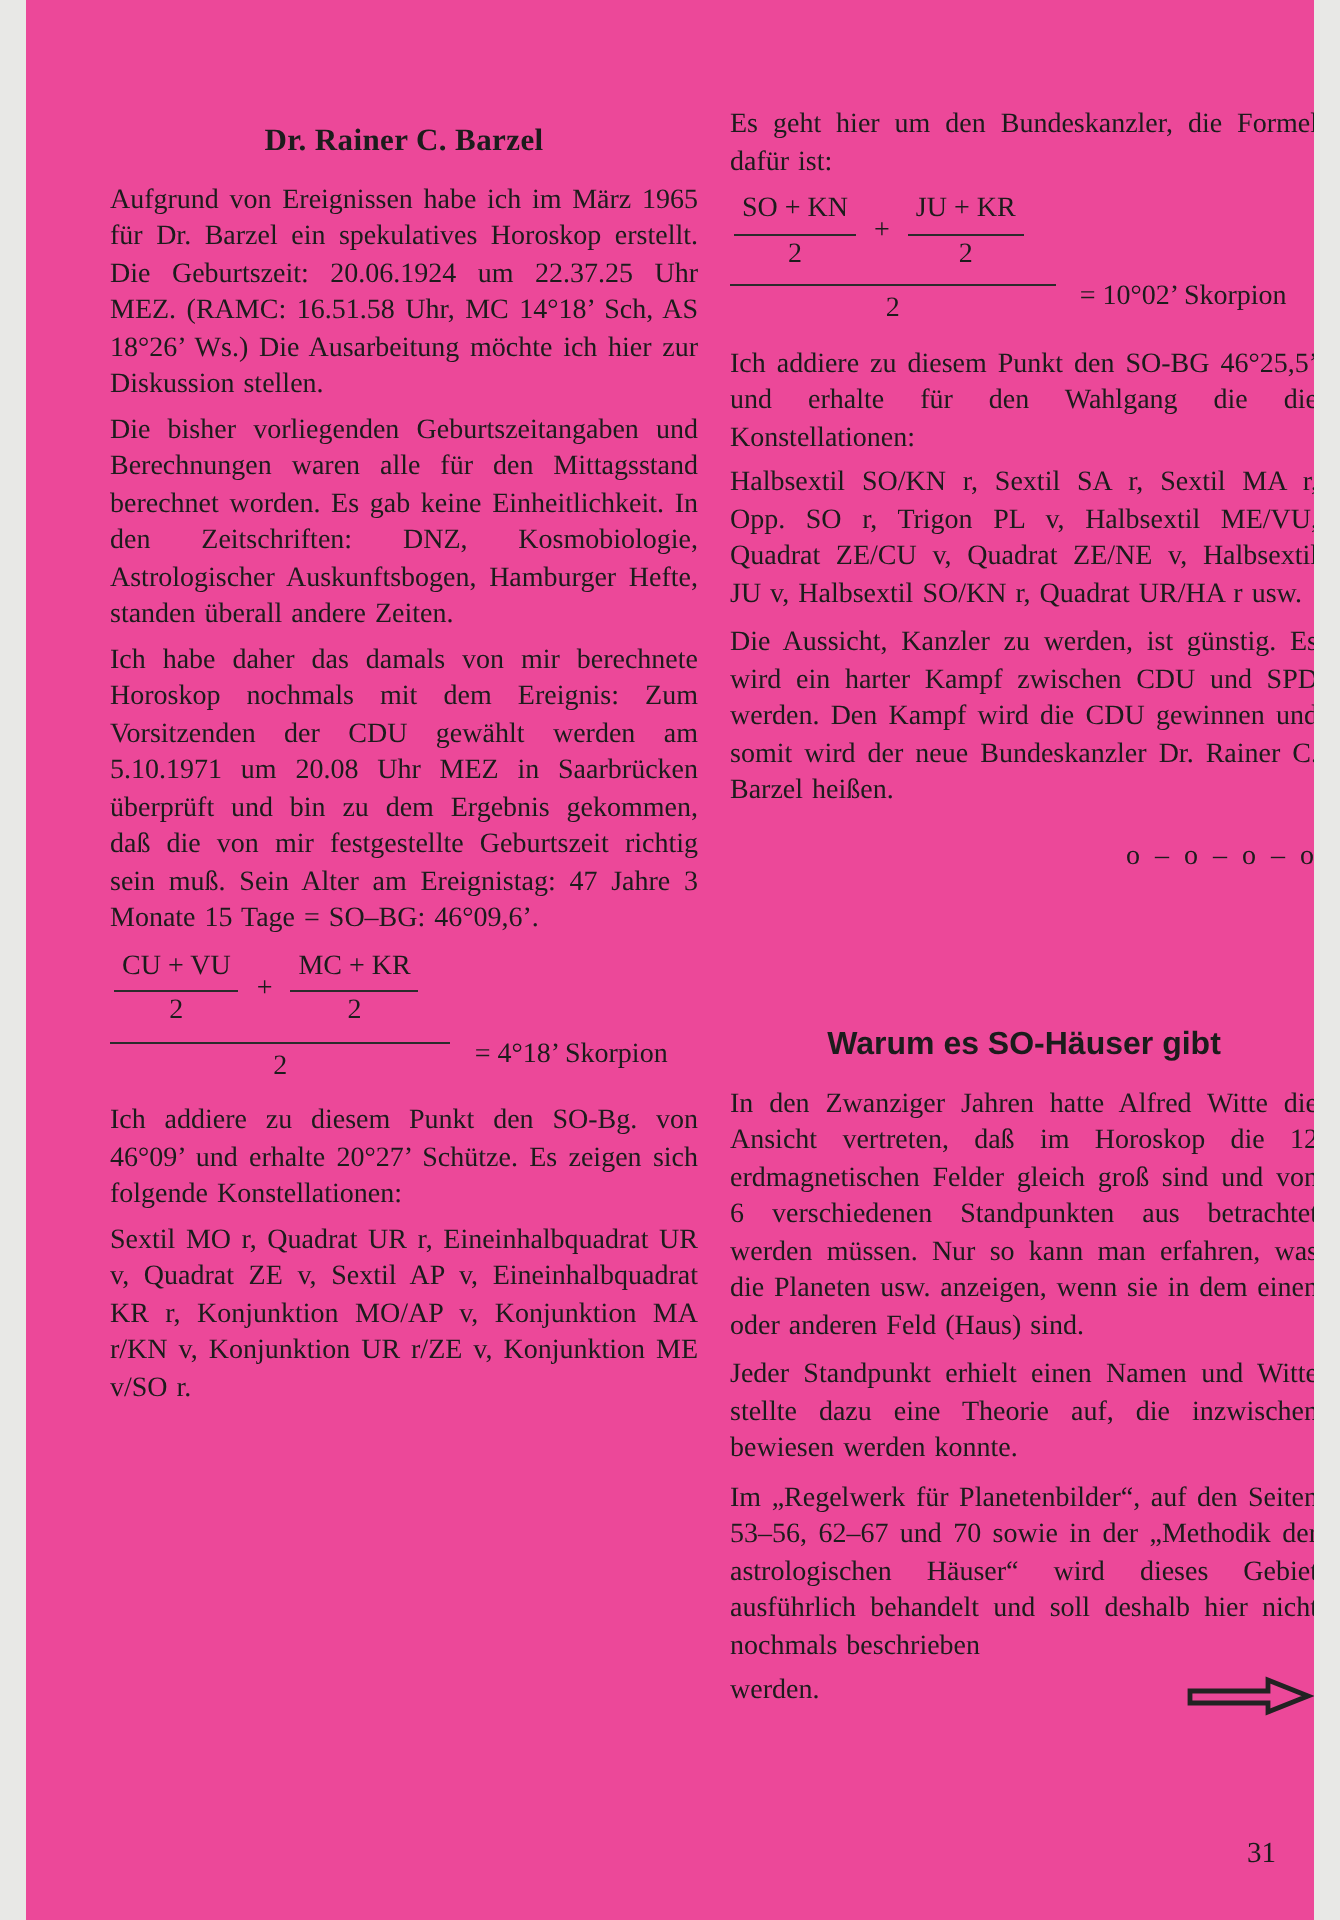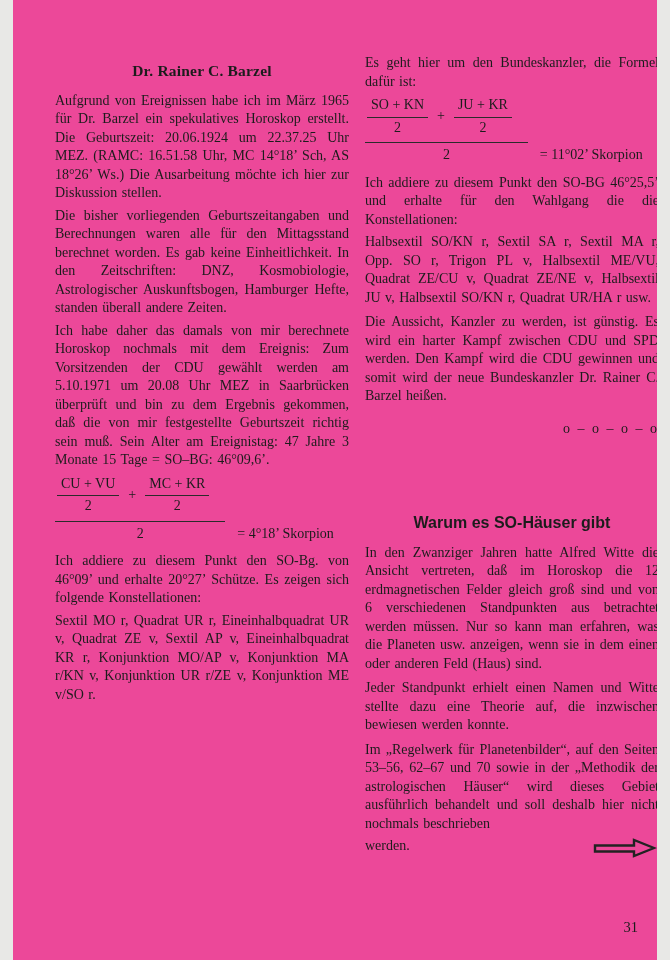--- a/index.html
+++ b/index.html
@@ -36,21 +36,21 @@
   .para {
     margin: 0 0 4px 0;
     text-align: justify;
     word-spacing: 1px;
     font-family: Liberation Serif, serif;
   }
   .gap { margin-top: 6px; }
   .plain-line { margin: 2px 0 2px 0; }
 
   
-  .formula { display: flex; align-items: flex-end; margin: 5px 0 9px 0; }
+  .formula { display: flex; align-items: center; margin: 5px 0 9px 0; }
   .bigfrac { display: inline-flex; flex-direction: column; align-items: center; }
   .bigfrac .top { display: flex; align-items: center; gap: 9px; padding: 0 16px 5px 2px; }
   .frac { display: inline-flex; flex-direction: column; align-items: center; }
   .frac .num { padding: 0 4px 2px 4px; border-bottom: 1.4px solid #2b2b2b; }
   .frac .den { padding-top: 1px; }
   .bigfrac .bottom {
     align-self: stretch;
     border-top: 1.4px solid #2b2b2b;
     text-align: center;
     padding-top: 3px;
@@ -124,21 +124,21 @@
             <span class="den">2</span>
           </span>
           <span>+</span>
           <span class="frac">
             <span class="num">JU + KR</span>
             <span class="den">2</span>
           </span>
         </div>
         <div class="bottom">2</div>
       </div>
-      <span class="result">= 11°02’ Skorpion</span>
+      <span class="result">= 10°02’ Skorpion</span>
     </div>
 
     <p class="para">Ich addiere zu diesem Punkt den SO-BG 46°25,5’ und erhalte für den Wahlgang die die Konstellationen:</p>
     <p class="para">Halbsextil SO/KN r, Sextil SA r, Sextil MA r, Opp. SO r, Trigon PL v, Halbsextil ME/VU, Quadrat ZE/CU v, Quadrat ZE/NE v, Halbsextil JU v, Halbsextil SO/KN r, Quadrat UR/HA r usw.</p>
     <p class="para gap">Die Aussicht, Kanzler zu werden, ist günstig. Es wird ein harter Kampf zwischen CDU und SPD werden. Den Kampf wird die CDU gewinnen und somit wird der neue Bundeskanzler Dr. Rainer C. Barzel heißen.</p>
 
     <div class="separator">o – o – o – o</div>
 
     <h2 class="section-title">Warum es SO-Häuser gibt</h2>
 

